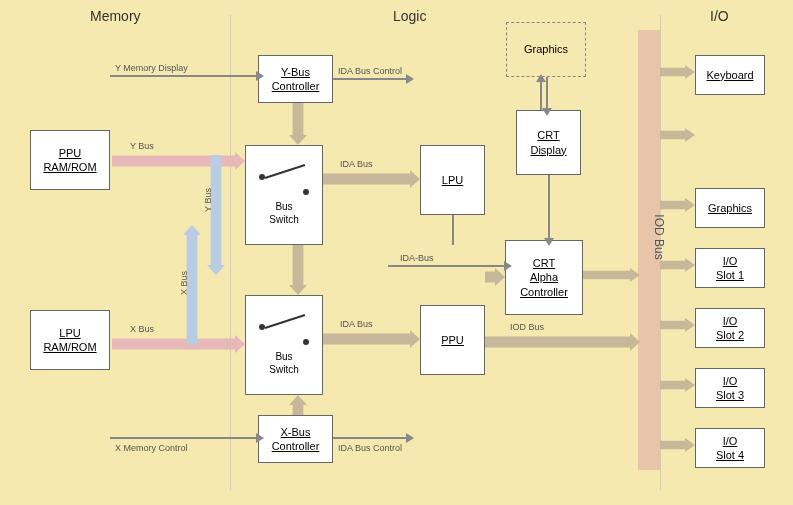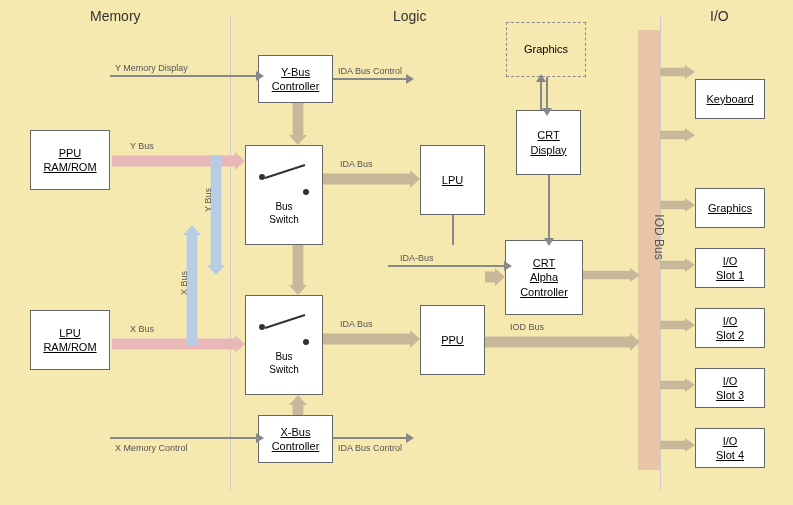--- a/index.html
+++ b/index.html
@@ -197,21 +197,21 @@
   <div class="box" style="left:505px; top:240px; width:78px; height:75px;">
     <span style="white-space:pre-line;">CRT
 Alpha
 Controller</span>
   </div>
 
   <div style="position:absolute; left:638px; top:30px; width:22px; height:440px; background:#e8c4a8;"></div>
 
   <div class="vertical-label" style="left:636px; top:230px;">IOD Bus</div>
 
-  <div class="box" style="left:695px; top:55px; width:70px; height:40px;margin-top:24px;">
+  <div class="box" style="left:695px; top:55px; width:70px; height:40px;">
     <span>Keyboard</span>
   </div>
 
 
   <div class="box" style="left:695px; top:188px; width:70px; height:40px;">
     <span>Graphics</span>
   </div>
 
   <div class="box" style="left:695px; top:248px; width:70px; height:40px;">
     <span style="white-space:pre-line;">I/O

